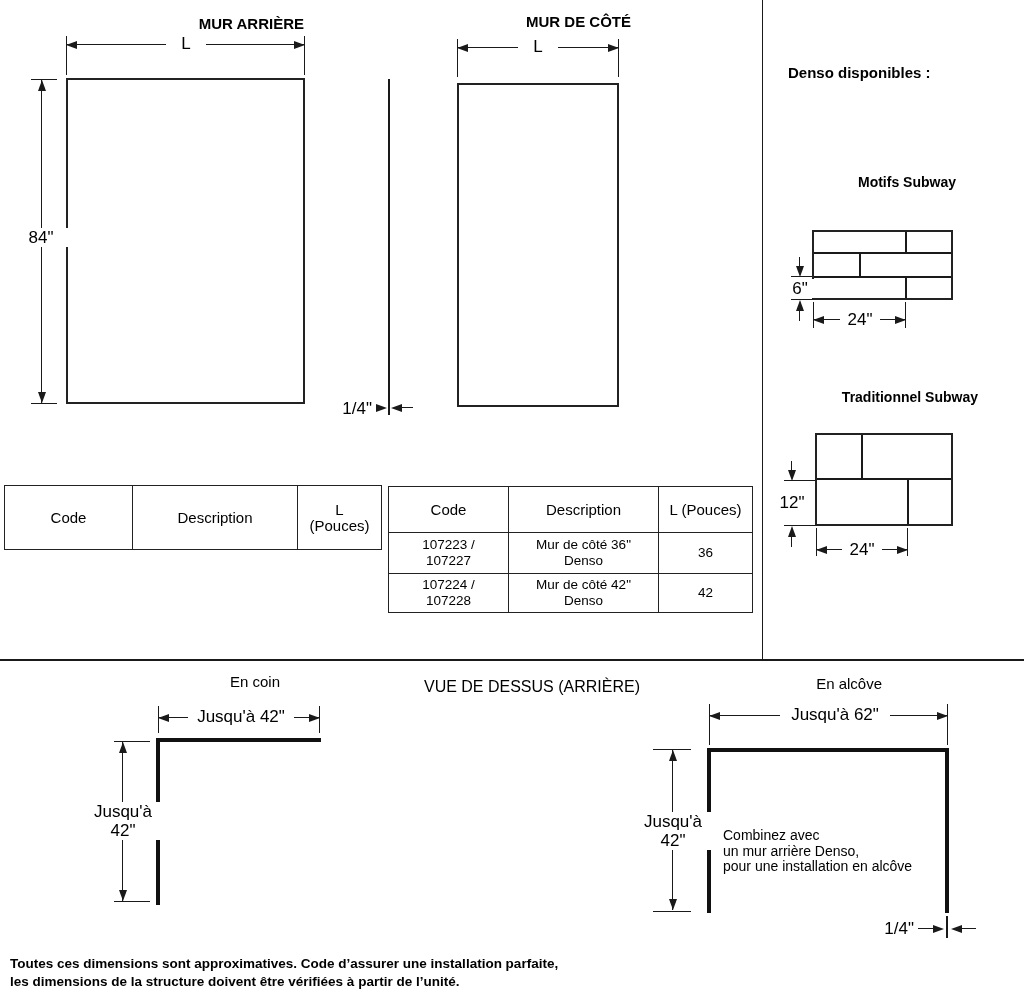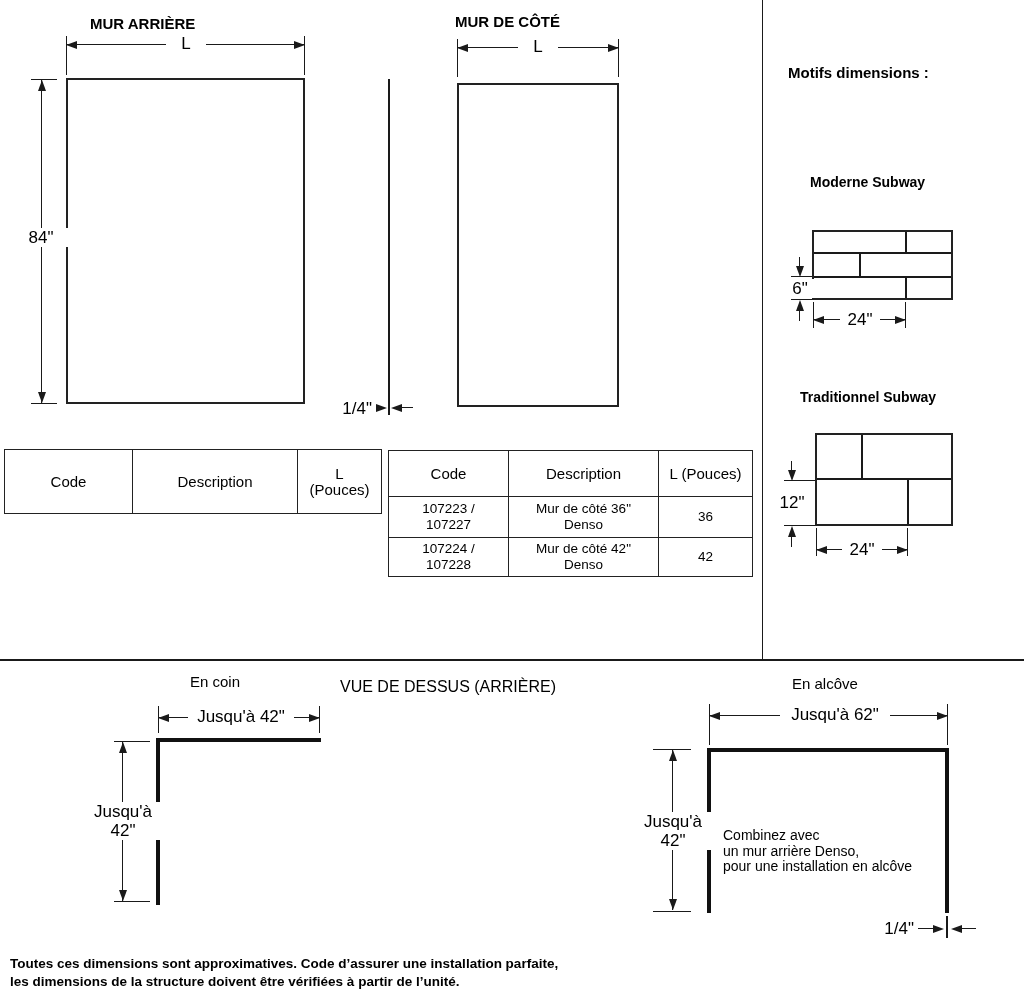--- a/index.html
+++ b/index.html
@@ -4,31 +4,31 @@
 <style>
   html,body{margin:0;padding:0;background:#fff;}
   *{box-sizing:border-box;}
   .canvas{position:relative;width:1024px;height:1007px;background:#fff;overflow:hidden;
           font-family:"Liberation Sans",sans-serif;color:#000;}
   .hl{position:absolute;background:#1a1a1a;height:1px;}
   .vl{position:absolute;background:#1a1a1a;width:1px;}
   .bar{position:absolute;background:#111;}
   .rect{position:absolute;border:2px solid #222;background:#fff;}
   .txt{position:absolute;}
-  .c{text-align:left;}
+  .c{text-align:right;}
   .b{font-weight:bold;}
   .dlb{position:absolute;background:#fff;text-align:center;font-size:17px;line-height:19px;
        white-space:nowrap;padding:0 2px;}
   .preline{white-space:pre-line;}
   .ar{position:absolute;width:0;height:0;}
   .ar.r{border:4px solid transparent;border-right:0;border-left:11px solid #1a1a1a;}
   .ar.l{border:4px solid transparent;border-left:0;border-right:11px solid #1a1a1a;}
   .ar.u{border:4px solid transparent;border-top:0;border-bottom:11px solid #1a1a1a;}
   .ar.d{border:4px solid transparent;border-bottom:0;border-top:11px solid #1a1a1a;}
-  .dimtable{position:absolute;border-collapse:collapse;table-layout:fixed;background:#fff;}
+  .dimtable{position:absolute;border-collapse:collapse;table-layout:fixed;background:#fff;margin-top:36px;}
   .dimtable th,.dimtable td{border:1.5px solid #222;text-align:center;vertical-align:middle;
        font-weight:normal;padding:1px 2px;white-space:pre-line;line-height:16px;}
   .tbl-left{font-size:14px;}
   .tbl-right{font-size:13.5px;}
   .note{position:absolute;font-size:14px;line-height:15.5px;}
   .footer-line{position:absolute;font-size:13.5px;font-weight:bold;}
 </style>
 </head>
 <body>
 
@@ -76,23 +76,23 @@
       <div class="vl" style="left:618px;top:39px;height:38px;"></div>
       <div class="hl" style="left:457px;top:47px;width:162px;"></div>
       <div class="ar l" style="left:457px;top:44px;"></div>
       <div class="ar r" style="left:608px;top:44px;"></div>
       <div class="dlb" style="left:518px;top:37px;width:40px;">L</div>
     </div>
     <div class="rect" style="left:457px;top:83px;width:162px;height:324px;"></div>
   </div>
 
   <div>
-    <div class="txt b" style="left:788px;top:64px;font-size:15px;">Motifs dimensions :</div>
-
-    <div class="txt c b" style="left:810px;top:174px;width:146px;font-size:14px;">Moderne Subway</div>
+    <div class="txt b" style="left:788px;top:64px;font-size:15px;">Denso disponibles :</div>
+
+    <div class="txt c b" style="left:810px;top:174px;width:146px;font-size:14px;">Motifs Subway</div>
     <div class="rect" style="left:812px;top:230px;width:141px;height:70px;">
       <div class="hl" style="left:0;top:20px;width:137px;height:2px;"></div>
       <div class="hl" style="left:0;top:44px;width:137px;height:2px;"></div>
       <div class="vl" style="left:91px;top:0;width:2px;height:20px;"></div>
       <div class="vl" style="left:45px;top:22px;width:2px;height:22px;"></div>
       <div class="vl" style="left:91px;top:46px;width:2px;height:20px;"></div>
     </div>
     <div>
       <div class="hl" style="left:791px;top:276px;width:21px;"></div>
       <div class="hl" style="left:791px;top:299px;width:21px;"></div>

